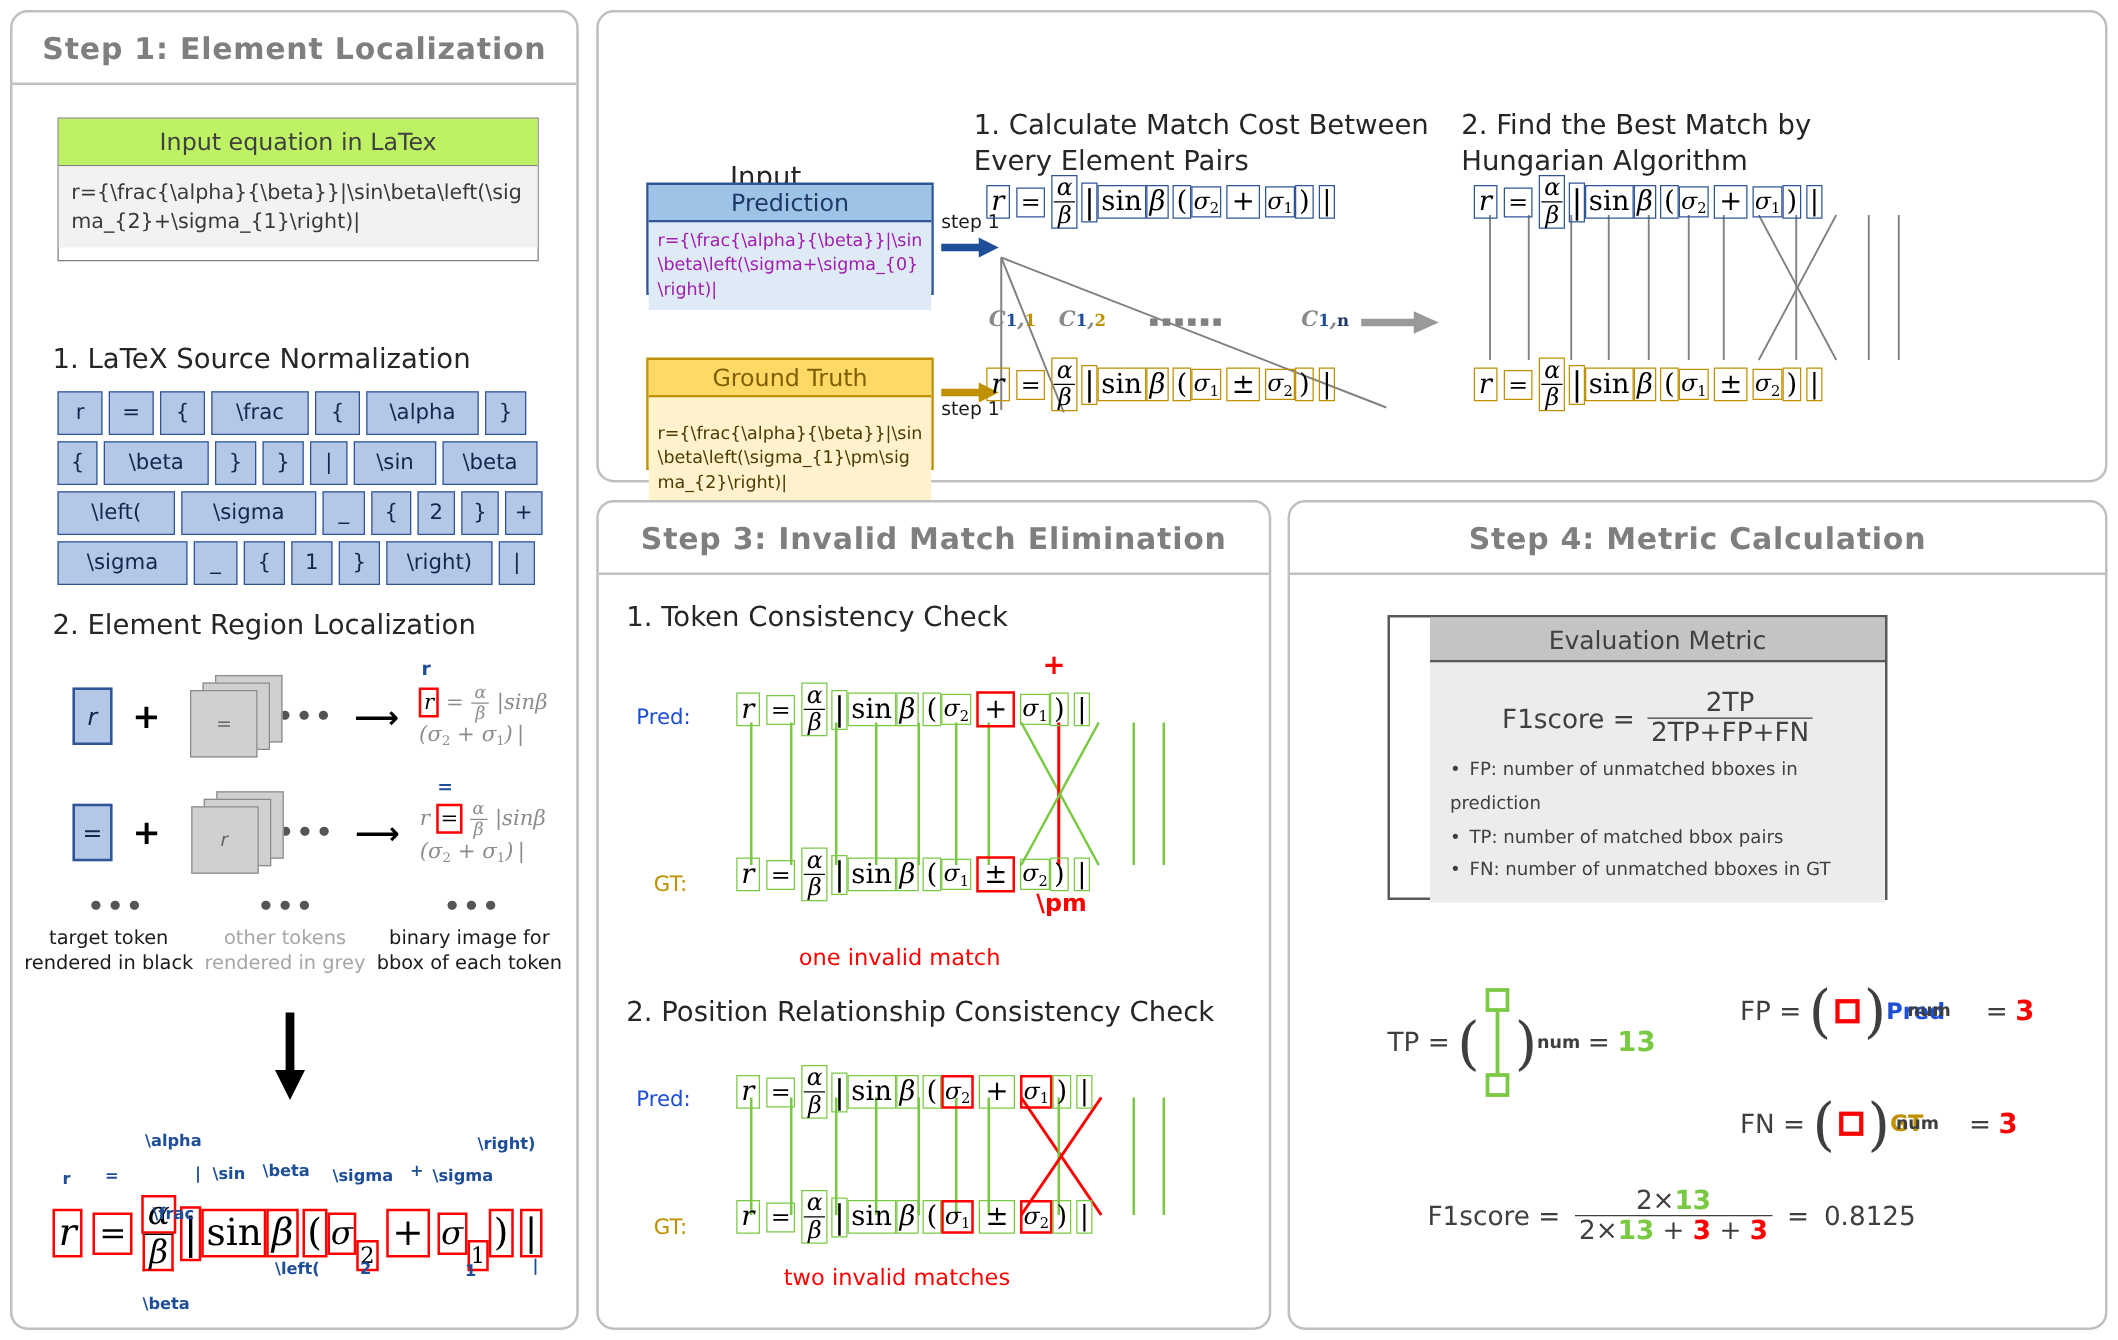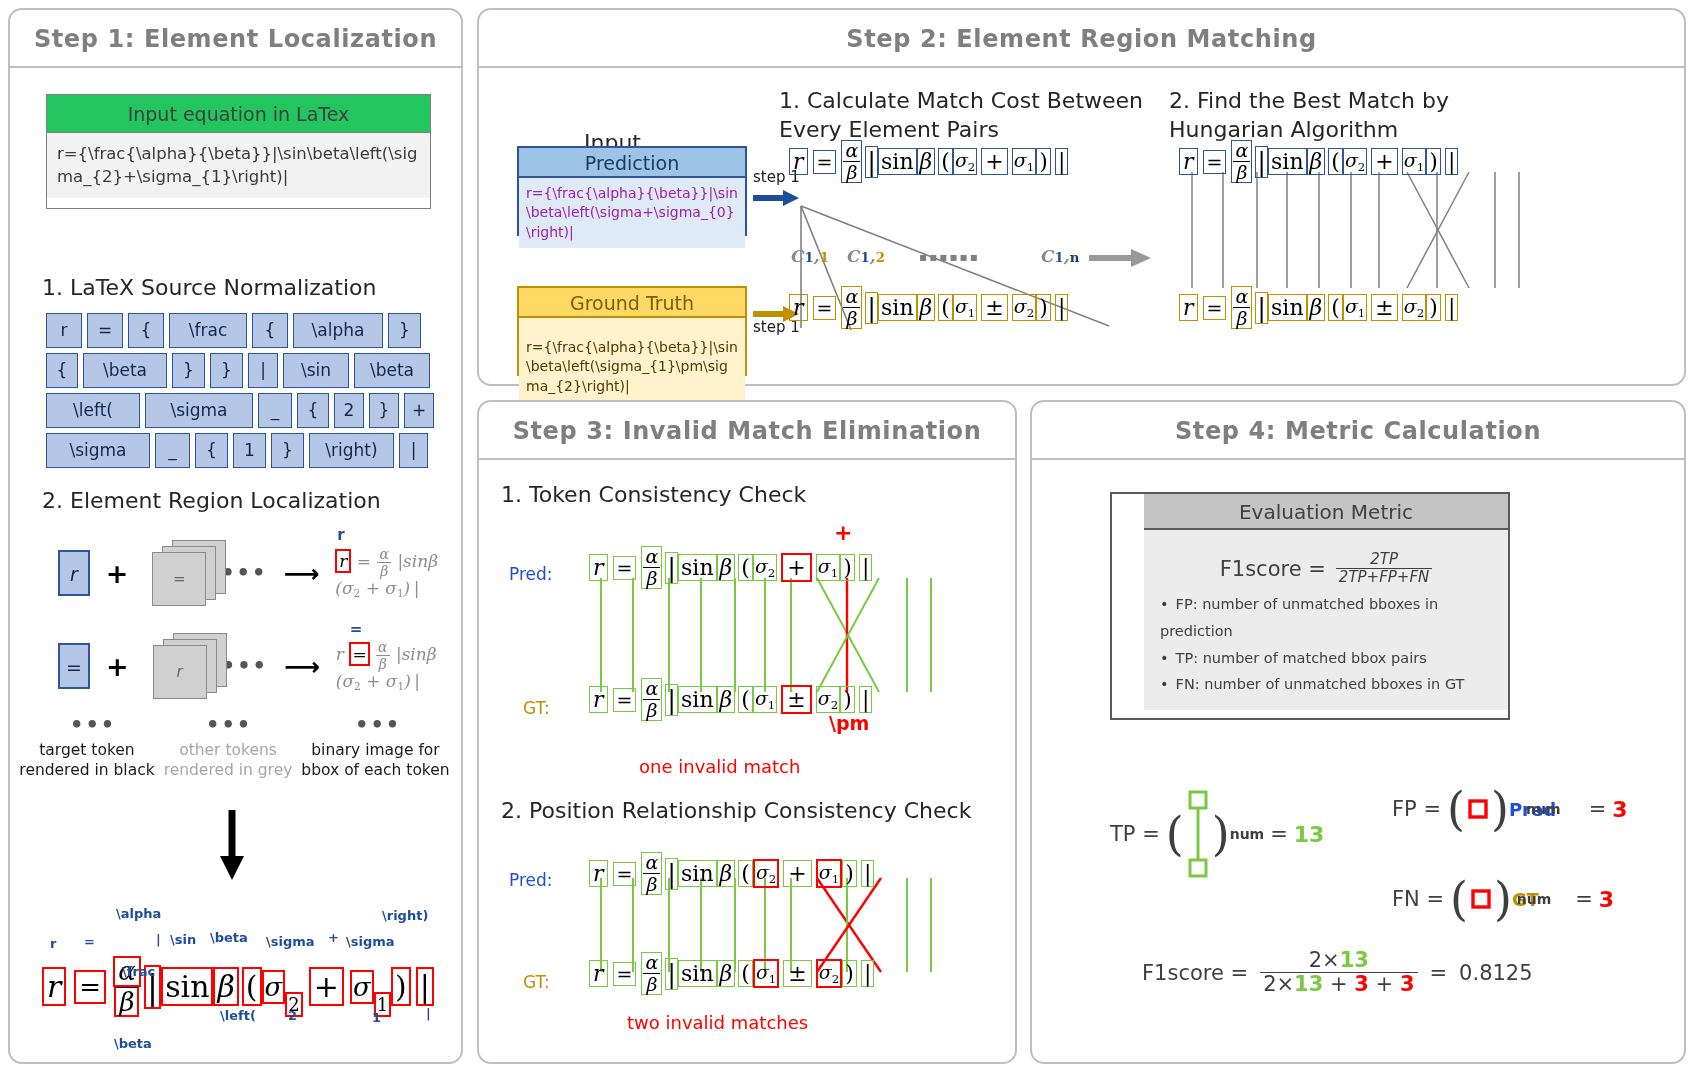--- a/index.html
+++ b/index.html
@@ -29,21 +29,21 @@
   }
   .panel-body { position:absolute; left:0; right:0; top:58px; bottom:0; }
 
   
   .h2 { font-size:22px; color:#262626; }
   .lbl { font-size:17px; color:#333; }
 
   
   .ibox { position:absolute; border:1.6px solid #808080; }
   .ibox-head {
-    background:#22c55e; color:#404040;
+    background:#bef264; color:#404040;
     text-align:center; font-size:19px;
     border-bottom:1.6px solid #808080;
     line-height:38px; height:38px;
   }
   .ibox-body {
     background:#f2f2f2; color:#3a3a3a;
     font-size:16.5px; line-height:1.42;
     padding:9px 10px; word-break:break-all;
   }
 
@@ -302,21 +302,20 @@
       <span class="anno" style="left:300px; top:22px;">+</span>
       <span class="anno" style="left:318px; top:26px;">\sigma</span>
       <span class="anno" style="left:344px; top:102px;">1</span>
       <span class="anno" style="left:354px; top:0px;">\right)</span>
       <span class="anno" style="left:398px; top:98px;">|</span>
     </div>
   </div>
 </div>
 
 <div class="panel" style="left:477px; top:8px; width:1209px; height:378px;">
-  <div class="panel-title">Step 2: Element Region Matching</div>
   <div class="panel-body">
 
     <div class="h2" style="position:absolute; left:105px; top:22px;margin-top:40px;">Input</div>
     <div class="h2" style="position:absolute; left:300px; top:18px; white-space:pre-line; line-height:1.32;">1. Calculate Match Cost Between
 Every Element Pairs</div>
     <div class="h2" style="position:absolute; left:690px; top:18px; white-space:pre-line; line-height:1.32;">2. Find the Best Match by
 Hungarian Algorithm</div>
 
     <div class="pbox" style="left:38px; top:78px; width:230px; height:90px;">
       <div class="pbox-head">Prediction</div>
@@ -580,21 +579,21 @@
 
 <div class="panel" style="left:1030px; top:400px; width:656px; height:664px;">
   <div class="panel-title">Step 4: Metric Calculation</div>
   <div class="panel-body">
 
     <div class="mbox" style="left:78px; top:32px; width:400px; height:228px;padding-left:32px;">
       <div class="mbox-head">Evaluation Metric</div>
       <div class="mbox-body">
         <div style="display:flex; align-items:center; justify-content:center; gap:10px; margin-top:10px; color:#3f3f3f;">
           <span class="eqlbl">F1score  =</span>
-          <span class="frac" style="font-size:15px;font-style:italic;">
+          <span class="frac" style="font-size:21px;">
             <span class="num">2TP</span>
             <span class="den">2TP+FP+FN</span>
           </span>
         </div>
         <div class="bullets">
           <div>FP: number of unmatched bboxes in prediction</div>
           <div>TP:  number of matched bbox pairs</div>
           <div>FN: number of unmatched bboxes in GT</div>
         </div>
       </div>

